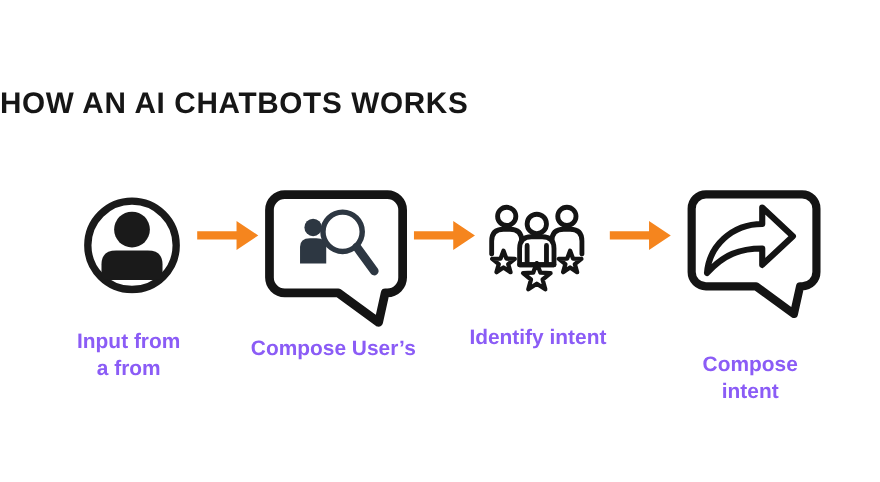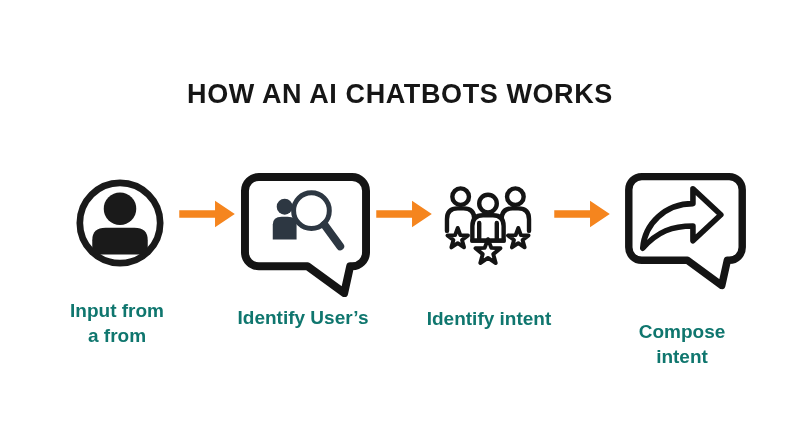--- a/index.html
+++ b/index.html
@@ -8,40 +8,39 @@
     background: #ffffff;
     font-family: "Liberation Sans", sans-serif;
     position: relative;
     overflow: hidden;
   }
   .canvas { position: absolute; inset: 0; width: 800px; height: 438px; }
 
   .title {
     position: absolute;
     left: 0; top: 79px; width: 800px;
-    text-align: center;
     font-size: 27px;
     font-weight: 800;
     letter-spacing: 0.6px;
     color: #161616;
   }
 
   .icon { position: absolute; }
   .icon svg { display: block; }
 
   .flow-arrow { position: absolute; }
 
   .step-label {
     position: absolute;
     transform: translateX(-50%);
     text-align: center;
     font-size: 19px;
     font-weight: 700;
     line-height: 1.32;
-    color: #0f766e;
+    color: #8b5cf6;
     white-space: nowrap;
   }
 </style>
 </head>
 <body>
 
 <div class="canvas">
 
   <div class="title">HOW AN AI CHATBOTS WORKS</div>
 
@@ -106,24 +105,24 @@
       <path d="M 74,34 V 18 L 104,46 74,74 V 58 C 52,58 36,64 20,82 C 22,56 44,34 74,34 Z" fill="#ffffff" stroke="#141414" stroke-width="6" stroke-linejoin="round"></path>
     </svg>
   </div>
 
   <div class="step-label" style="left:117px; top:298px;">
     <div>Input from</div>
     <div>a from</div>
   </div>
 
   <div class="step-label" style="left:303px; top:305px;">
-    <div>Identify User’s</div>
+    <div>Compose User’s</div>
   </div>
 
-  <div class="step-label" style="left:489px; top:306px;">
+  <div class="step-label" style="left:489px; top:295px;">
     <div>Identify intent</div>
   </div>
 
   <div class="step-label" style="left:682px; top:319px;">
     <div>Compose</div>
     <div>intent</div>
   </div>
 
 </div>
 

